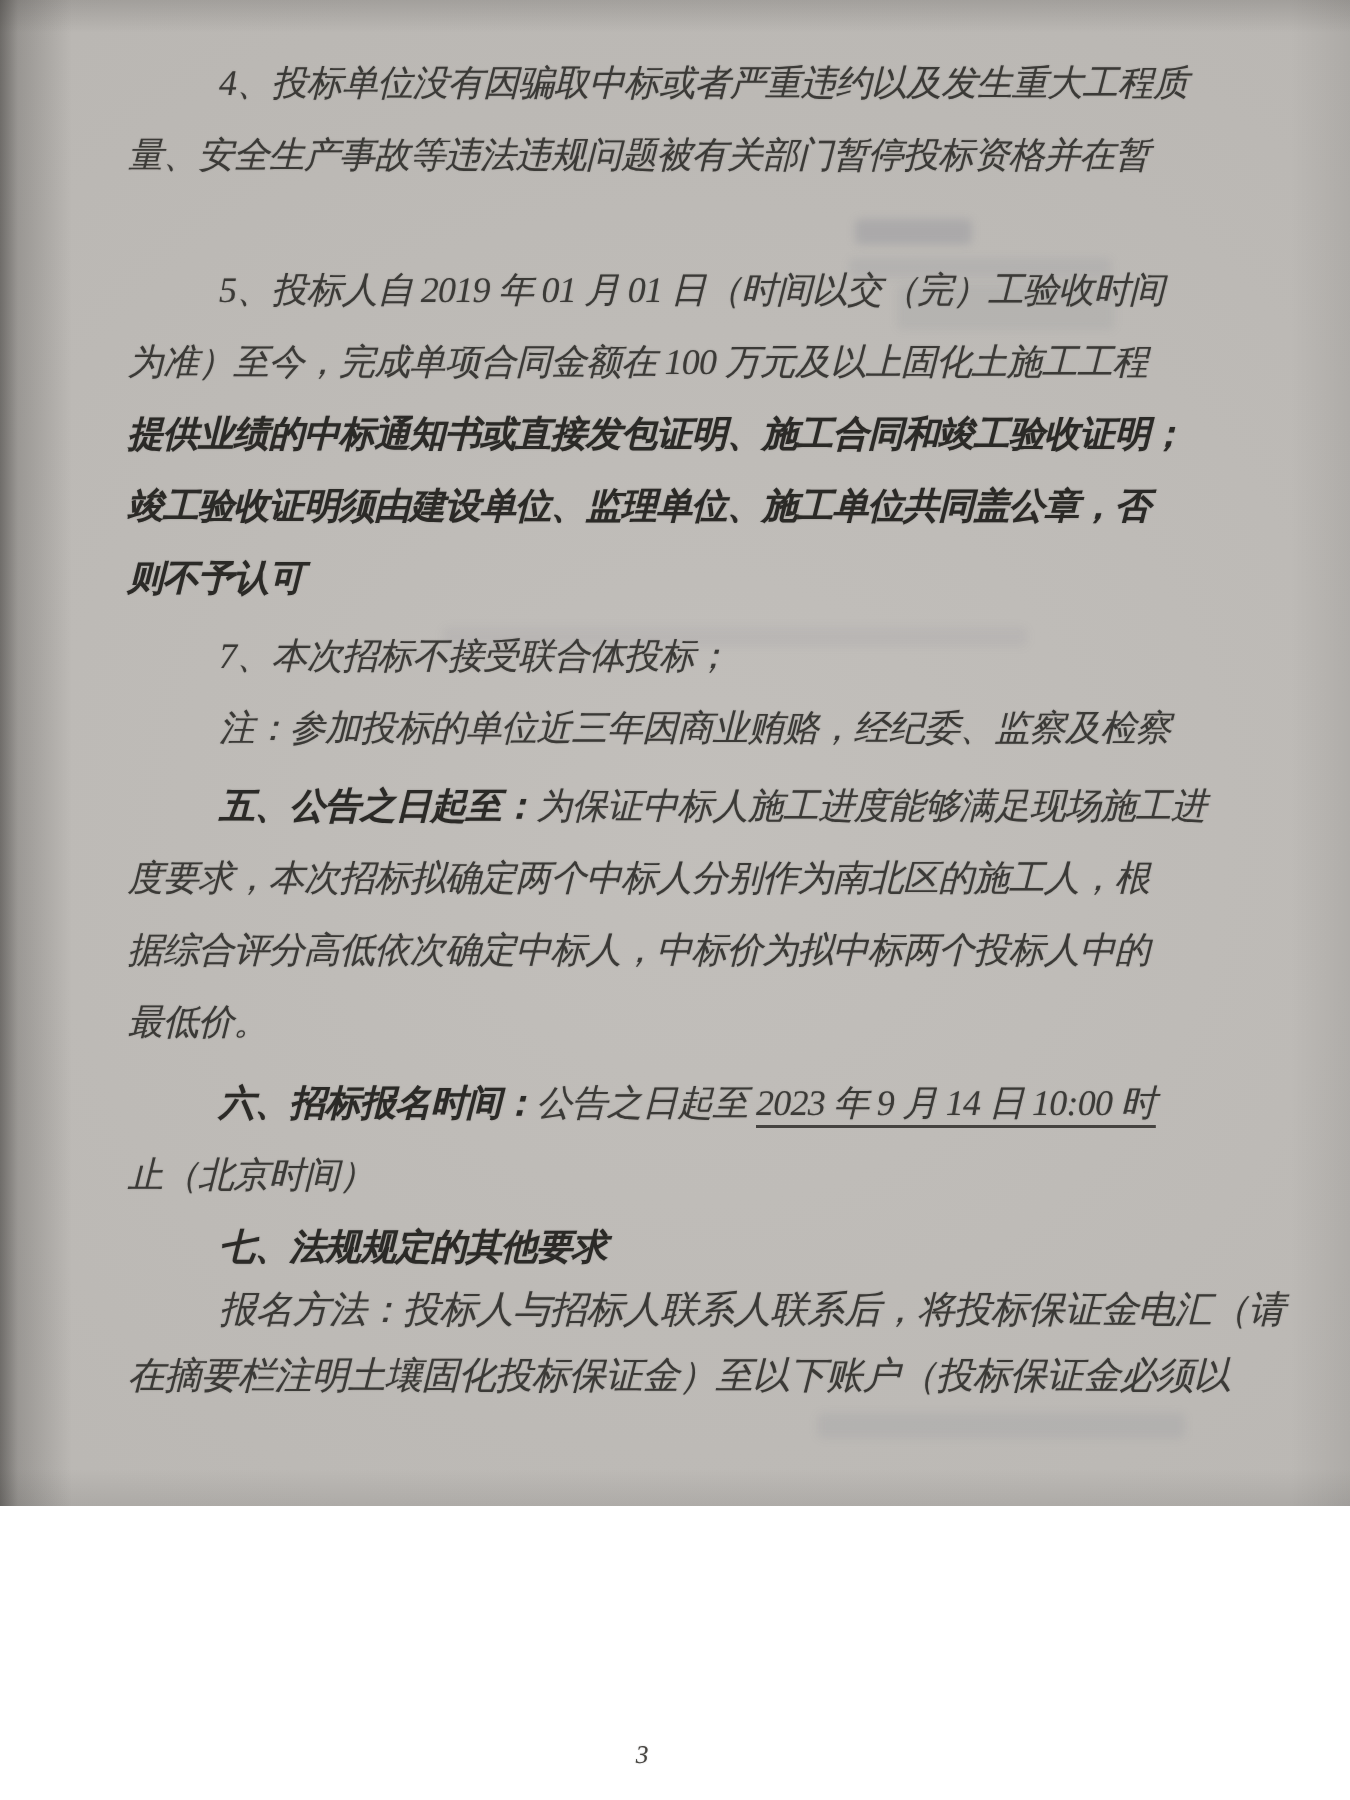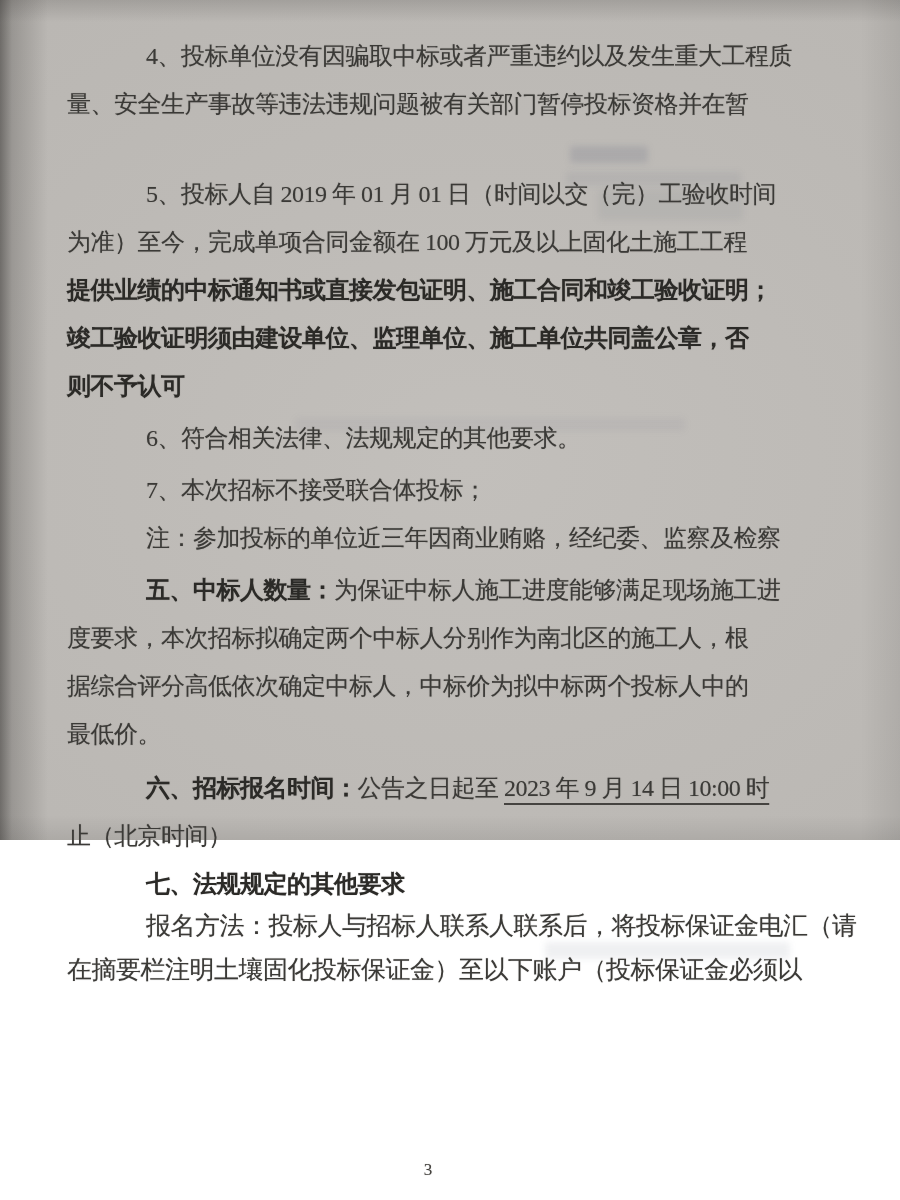--- a/index.html
+++ b/index.html
@@ -2,39 +2,40 @@
 <html><head>
 <meta charset="utf-8">
 <style>
   html, body { margin: 0; padding: 0; }
   body {
     width: 900px; height: 1200px; overflow: hidden;
     font-family: "Liberation Serif", "DejaVu Serif", serif;
   }
   .page {
     position: relative;
-    width: 900px; height: 840px;
+    width: 900px; height: 1004px;
     background:
       linear-gradient(to right, rgba(35,33,31,0.50) 0px, rgba(35,33,31,0.22) 12px, rgba(35,33,31,0.0) 48px),
       linear-gradient(to bottom, rgba(35,33,31,0.16) 0px, rgba(0,0,0,0) 22px),
       linear-gradient(to left, rgba(0,0,0,0.07) 0px, rgba(0,0,0,0) 40px),
       linear-gradient(to top, rgba(0,0,0,0.08) 0px, rgba(0,0,0,0) 25px),
       radial-gradient(140% 120% at 52% 55%, #c2bfbb 0%, #bab7b3 55%, #adaaa6 100%);
+    font-style: italic;
   }
   .doc {
     position: absolute; left: 0; top: 0; right: 0;
     padding-top: 32px;
     color: #3b3a37;
     font-size: 24px;
     letter-spacing: -0.5px;
     text-shadow: 0 0 1px rgba(70,68,64,0.45);
   }
   .line {
     height: 48px; line-height: 48px;
-    padding-left: 67px;
+    padding-left: 85px;
     white-space: nowrap;
   }
   .line.indent { padding-left: 146px; }
   .line.gap    { margin-top: 42px; }
   .line.m4     { margin-top: 4px; }
   .line.m6     { margin-top: 6px; }
   .line.tight  { height: 44px; line-height: 44px; font-size: 25px; }
   .line.tm     { margin-top: -4px; }
   .seg.b { font-weight: bold; color: #2b2a27; }
   .seg.u {
@@ -74,24 +75,23 @@
 
   <div class="doc">
     <div id="lines">
         <div class="line indent"><span class="seg">4、投标单位没有因骗取中标或者严重违约以及发生重大工程质</span></div>
         <div class="line"><span class="seg">量、安全生产事故等违法违规问题被有关部门暂停投标资格并在暂</span></div>
         <div class="line indent gap"><span class="seg">5、投标人自 2019 年 01 月 01 日（时间以交（完）工验收时间</span></div>
         <div class="line"><span class="seg">为准）至今，完成单项合同金额在 100 万元及以上固化土施工工程</span></div>
         <div class="line"><span class="seg b">提供业绩的中标通知书或直接发包证明、施工合同和竣工验收证明；</span></div>
         <div class="line"><span class="seg b">竣工验收证明须由建设单位、监理单位、施工单位共同盖公章，否</span></div>
         <div class="line"><span class="seg b">则不予认可</span></div>
-        <div class="line indent m4"><span class="seg">6、符合相关法律、法规规定的其他要求。</span></div>
         <div class="line indent m4"><span class="seg">7、本次招标不接受联合体投标；</span></div>
         <div class="line indent"><span class="seg">注：参加投标的单位近三年因商业贿赂，经纪委、监察及检察</span></div>
-        <div class="line indent m4"><span class="seg b">五、中标人数量：</span><span class="seg">为保证中标人施工进度能够满足现场施工进</span></div>
+        <div class="line indent m4"><span class="seg b">五、公告之日起至：</span><span class="seg">为保证中标人施工进度能够满足现场施工进</span></div>
         <div class="line"><span class="seg">度要求，本次招标拟确定两个中标人分别作为南北区的施工人，根</span></div>
         <div class="line"><span class="seg">据综合评分高低依次确定中标人，中标价为拟中标两个投标人中的</span></div>
         <div class="line"><span class="seg">最低价。</span></div>
         <div class="line indent m6"><span class="seg b">六、招标报名时间：</span><span class="seg">公告之日起至 </span><span class="seg u">2023 年 9 月 14 日 10:00 时</span></div>
         <div class="line"><span class="seg">止（北京时间）</span></div>
         <div class="line indent"><span class="seg b">七、法规规定的其他要求</span></div>
         <div class="line indent tight tm"><span class="seg">报名方法：投标人与招标人联系人联系后，将投标保证金电汇（请</span></div>
         <div class="line tight"><span class="seg">在摘要栏注明土壤固化投标保证金）至以下账户（投标保证金必须以</span></div>
       </div>
   </div>

